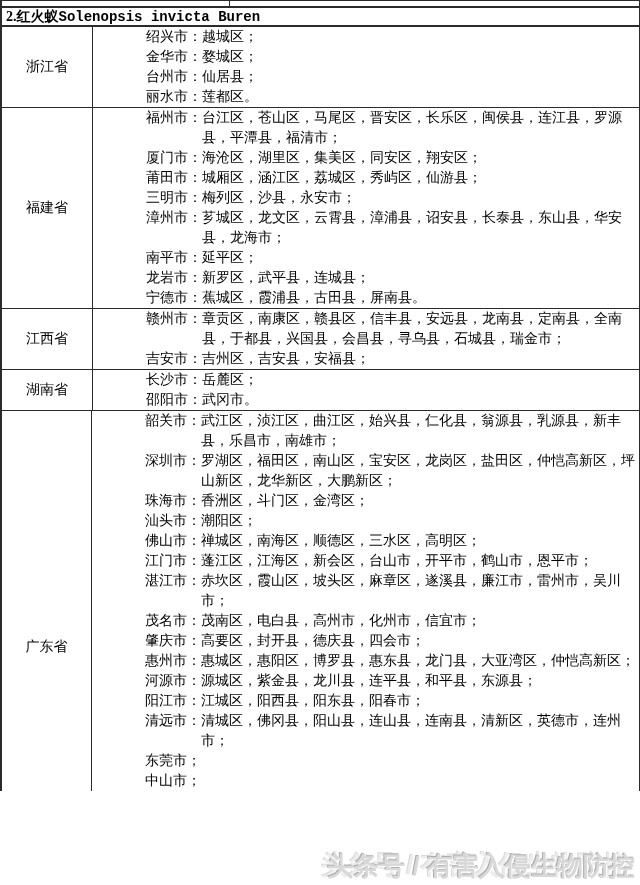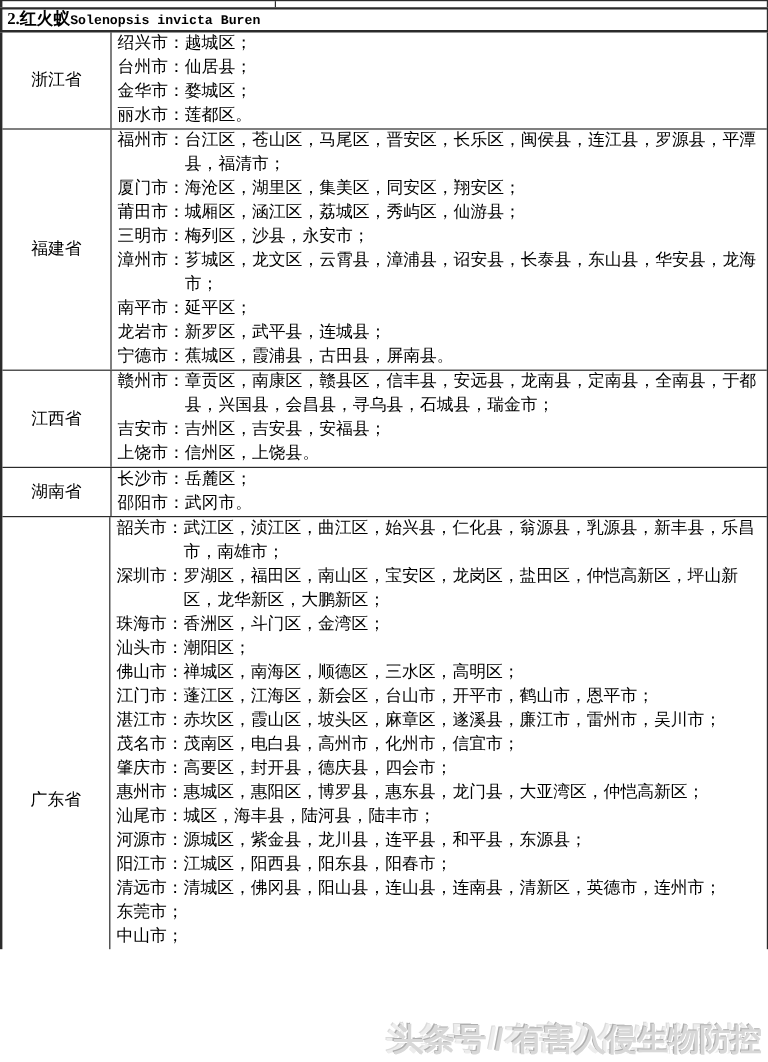--- a/index.html
+++ b/index.html
@@ -13,35 +13,35 @@
     border-left:2px solid var(--border,#2b2b2b);
     border-right:1px solid var(--border,#2b2b2b);
   }
   .top-divider{position:absolute;left:227px;top:0;width:1px;height:5px;background:var(--border,#2b2b2b);}
   .header-row{
     box-sizing:border-box;width:640px;height:21px;
     border:2px solid var(--border,#2b2b2b);border-right-width:1px;
     font-weight:bold;line-height:16px;padding:1px 0 0 4px;
     white-space:nowrap;overflow:hidden;
   }
-  .latin{font-family:"Liberation Mono","DejaVu Sans Mono",monospace;font-size:11px;font-weight:bold;}
+  .latin{font-family:"Liberation Mono","DejaVu Sans Mono",monospace;font-size:14px;font-weight:bold;}
   .rows{
     box-sizing:border-box;width:640px;
     border-left:2px solid var(--border,#2b2b2b);
     border-right:1px solid var(--border,#2b2b2b);
   }
   .row{display:flex;border-bottom:1px solid var(--border,#2b2b2b);}
   .row:last-child{border-bottom:none;}
   .prov-cell{
     flex:0 0 90px;max-width:90px;border-right:1px solid var(--border,#2b2b2b);
     display:flex;align-items:center;justify-content:center;text-align:left;
   }
   .row:last-child .prov-cell{align-items:flex-start;padding-top:227px;box-sizing:border-box;}
   .cities-cell{flex:1;min-width:0;padding:0 2px 0 5px;line-height:20px;}
-  .city-line{padding-left:56px;text-indent:-56px;word-break:normal;}
+  .city-line{padding-left:56px;text-indent:-56px;word-break:normal;margin-left:48px;}
   .watermark,.watermark-ghost{
     position:absolute;top:849px;right:5px;white-space:nowrap;
     font-family:"Liberation Sans","DejaVu Sans",sans-serif;font-weight:bold;
     font-size:26px;letter-spacing:0;
     color:var(--watermark,#d8d8d8);
     text-shadow:1px 1px 0 #ffffff,-1px -1px 0 #aeaeae;
   }
   .watermark-ghost{transform:translate(-6px,-1px);opacity:.45;}
 </style>
 </head>
@@ -55,22 +55,22 @@
 
   <div>
     <div class="header-row">
       <span>2.红火蚁</span><span class="latin">Solenopsis invicta Buren</span>
     </div>
     <div class="rows">
         <div class="row">
           <div class="prov-cell">浙江省</div>
           <div class="cities-cell">
             <div class="city-line">绍兴市：越城区；</div>
+            <div class="city-line">金华市：婺城区；</div>
             <div class="city-line">台州市：仙居县；</div>
-            <div class="city-line">金华市：婺城区；</div>
             <div class="city-line">丽水市：莲都区。</div>
           </div>
         </div>
         <div class="row">
           <div class="prov-cell">福建省</div>
           <div class="cities-cell">
             <div class="city-line">福州市：台江区，苍山区，马尾区，晋安区，长乐区，闽侯县，连江县，罗源县，平潭县，福清市；</div>
             <div class="city-line">厦门市：海沧区，湖里区，集美区，同安区，翔安区；</div>
             <div class="city-line">莆田市：城厢区，涵江区，荔城区，秀屿区，仙游县；</div>
             <div class="city-line">三明市：梅列区，沙县，永安市；</div>
@@ -78,21 +78,20 @@
             <div class="city-line">南平市：延平区；</div>
             <div class="city-line">龙岩市：新罗区，武平县，连城县；</div>
             <div class="city-line">宁德市：蕉城区，霞浦县，古田县，屏南县。</div>
           </div>
         </div>
         <div class="row">
           <div class="prov-cell">江西省</div>
           <div class="cities-cell">
             <div class="city-line">赣州市：章贡区，南康区，赣县区，信丰县，安远县，龙南县，定南县，全南县，于都县，兴国县，会昌县，寻乌县，石城县，瑞金市；</div>
             <div class="city-line">吉安市：吉州区，吉安县，安福县；</div>
-            <div class="city-line">上饶市：信州区，上饶县。</div>
           </div>
         </div>
         <div class="row">
           <div class="prov-cell">湖南省</div>
           <div class="cities-cell">
             <div class="city-line">长沙市：岳麓区；</div>
             <div class="city-line">邵阳市：武冈市。</div>
           </div>
         </div>
         <div class="row">
@@ -101,21 +100,20 @@
             <div class="city-line">韶关市：武江区，浈江区，曲江区，始兴县，仁化县，翁源县，乳源县，新丰县，乐昌市，南雄市；</div>
             <div class="city-line">深圳市：罗湖区，福田区，南山区，宝安区，龙岗区，盐田区，仲恺高新区，坪山新区，龙华新区，大鹏新区；</div>
             <div class="city-line">珠海市：香洲区，斗门区，金湾区；</div>
             <div class="city-line">汕头市：潮阳区；</div>
             <div class="city-line">佛山市：禅城区，南海区，顺德区，三水区，高明区；</div>
             <div class="city-line">江门市：蓬江区，江海区，新会区，台山市，开平市，鹤山市，恩平市；</div>
             <div class="city-line">湛江市：赤坎区，霞山区，坡头区，麻章区，遂溪县，廉江市，雷州市，吴川市；</div>
             <div class="city-line">茂名市：茂南区，电白县，高州市，化州市，信宜市；</div>
             <div class="city-line">肇庆市：高要区，封开县，德庆县，四会市；</div>
             <div class="city-line">惠州市：惠城区，惠阳区，博罗县，惠东县，龙门县，大亚湾区，仲恺高新区；</div>
-            <div class="city-line">汕尾市：城区，海丰县，陆河县，陆丰市；</div>
             <div class="city-line">河源市：源城区，紫金县，龙川县，连平县，和平县，东源县；</div>
             <div class="city-line">阳江市：江城区，阳西县，阳东县，阳春市；</div>
             <div class="city-line">清远市：清城区，佛冈县，阳山县，连山县，连南县，清新区，英德市，连州市；</div>
             <div class="city-line">东莞市；</div>
             <div class="city-line">中山市；</div>
           </div>
         </div>
       </div>
   </div>
 

